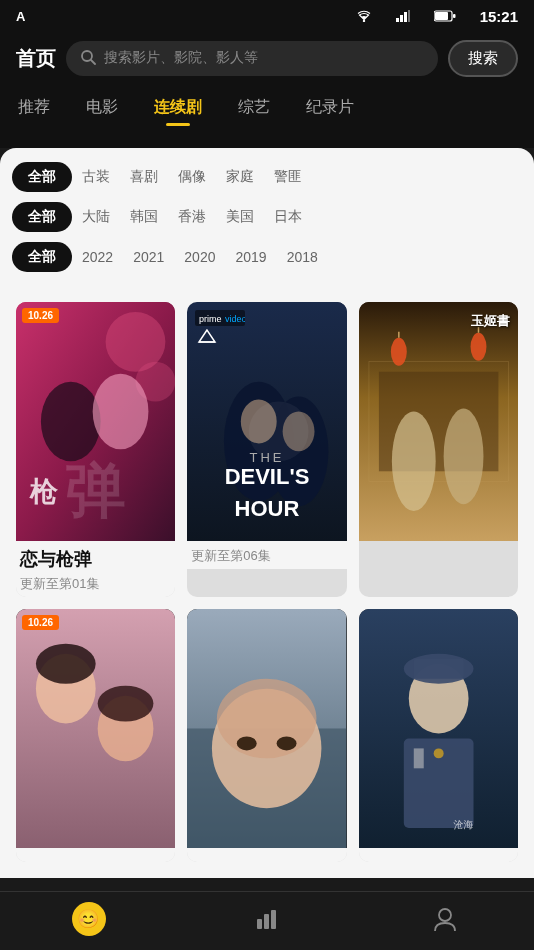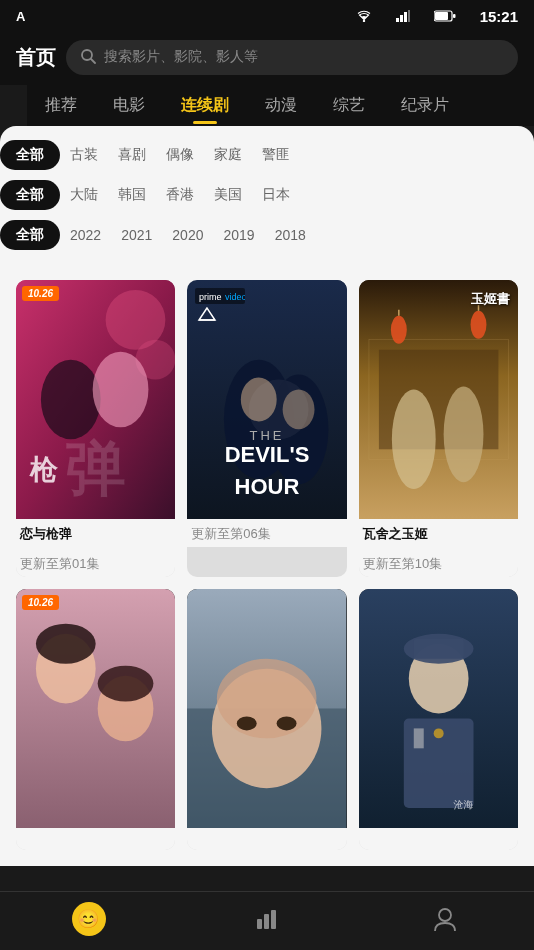--- a/index.html
+++ b/index.html
@@ -59,24 +59,23 @@
       padding: 7px 18px;
       white-space: nowrap;
       cursor: pointer;
     }
 
     
     .nav-tabs {
       background: #111;
       display: flex;
       align-items: center;
-      padding: 4px 0 4px;
+      padding: 4px 0 24px;
       overflow-x: auto;
       scrollbar-width: none;
-      margin-left: 27px;
     }
     .nav-tabs::-webkit-scrollbar { display: none; }
     .nav-tab {
       flex-shrink: 0;
       padding: 6px 18px;
       font-size: 16px;
       color: #aaa;
       cursor: pointer;
       position: relative;
     }
@@ -93,21 +92,21 @@
       width: 24px;
       height: 3px;
       background: #f5c518;
       border-radius: 2px;
     }
 
     
     .filter-section {
       background: #f5f5f5;
       border-radius: 16px 16px 0 0;
-      padding: 14px 0;
+      padding: 14px 12px;
     }
     .filter-row {
       display: flex;
       align-items: center;
       gap: 10px;
       margin-bottom: 10px;
     }
     .filter-row:last-child { margin-bottom: 0; }
     .filter-all-btn {
       background: #111;
@@ -153,24 +152,24 @@
       width: 100%;
       aspect-ratio: 2/3;
       position: relative;
       overflow: hidden;
     }
     .movie-info {
       padding: 6px 4px 4px;
       background: #f5f5f5;
     }
     .movie-title {
-      font-size: 13px;
+      font-size: 18px;
       font-weight: bold;
       color: #111;
-      margin-bottom: 12px;
+      margin-bottom: 4px;
     }
     .movie-update {
       font-size: 13px;
       color: #888;
     }
 
     
     .poster-1 {
       background: linear-gradient(135deg, #c8306b 0%, #8b1a4a 40%, #3a0f2a 100%);
       display: flex;
@@ -245,21 +244,20 @@
     .date-badge {
       position: absolute;
       top: 6px;
       left: 6px;
       background: #ff6600;
       color: #fff;
       font-size: 10px;
       padding: 2px 6px;
       border-radius: 3px;
       font-weight: bold;
-      font-style: italic;
     }
 
     .content-scroll {
       padding-bottom: 80px;
     }
   </style>
 </head>
 <body>
 
 <div class="status-bar">
@@ -293,27 +291,27 @@
   <div class="header-title">首页</div>
   <div class="search-bar">
     <span class="search-icon">
       <svg width="16" height="16" viewBox="0 0 16 16" fill="none">
         <circle cx="7" cy="7" r="5" stroke="#888" stroke-width="1.8"></circle>
         <line x1="11" y1="11" x2="15" y2="15" stroke="#888" stroke-width="1.8" stroke-linecap="round"></line>
       </svg>
     </span>
     <span class="search-placeholder">搜索影片、影院、影人等</span>
   </div>
+  <button class="search-btn">搜索</button>
 </div>
 
 <div class="nav-tabs">
   <div class="nav-tab">推荐</div>
   <div class="nav-tab">电影</div>
   <div class="nav-tab active">连续剧</div>
-  <div class="nav-tab">动漫</div>
   <div class="nav-tab">综艺</div>
   <div class="nav-tab">纪录片</div>
 </div>
 
 <div class="content-scroll">
   <div class="filter-section">
 
     <div class="filter-row">
       <div class="filter-all-btn">全部</div>
       <div class="filter-options">
@@ -447,24 +445,20 @@
             <line x1="120" y1="25" x2="120" y2="31" stroke="#c8a060" stroke-width="1.5"></line>
 
             <ellipse cx="55" cy="160" rx="22" ry="50" fill="#d4c090" opacity="0.7"></ellipse>
             <ellipse cx="105" cy="155" rx="20" ry="48" fill="#c8b080" opacity="0.7"></ellipse>
           </svg>
 
           <div style="position:absolute;top:10px;right:8px;text-align:right;">
             <div style="font-size:13px;font-weight:bold;color:#fff;text-shadow:1px 1px 3px rgba(0,0,0,0.8);line-height:1.4;">玉姬書</div>
           </div>
         </div>
-        <div class="movie-info">
-          <div class="movie-title">瓦舍之玉姬</div>
-          <div class="movie-update">更新至第10集</div>
-        </div>
       </div>
 
       <div class="movie-card">
         <div class="movie-poster" style="position:relative;background:#1a1a1a;">
           <svg width="100%" height="100%" viewBox="0 0 160 240" preserveAspectRatio="xMidYMid slice">
             <defs>
               <linearGradient id="g4" x1="0%" y1="0%" x2="0%" y2="100%">
                 <stop offset="0%" style="stop-color:#d4a0b0"></stop>
                 <stop offset="100%" style="stop-color:#8a6070"></stop>
               </linearGradient>

